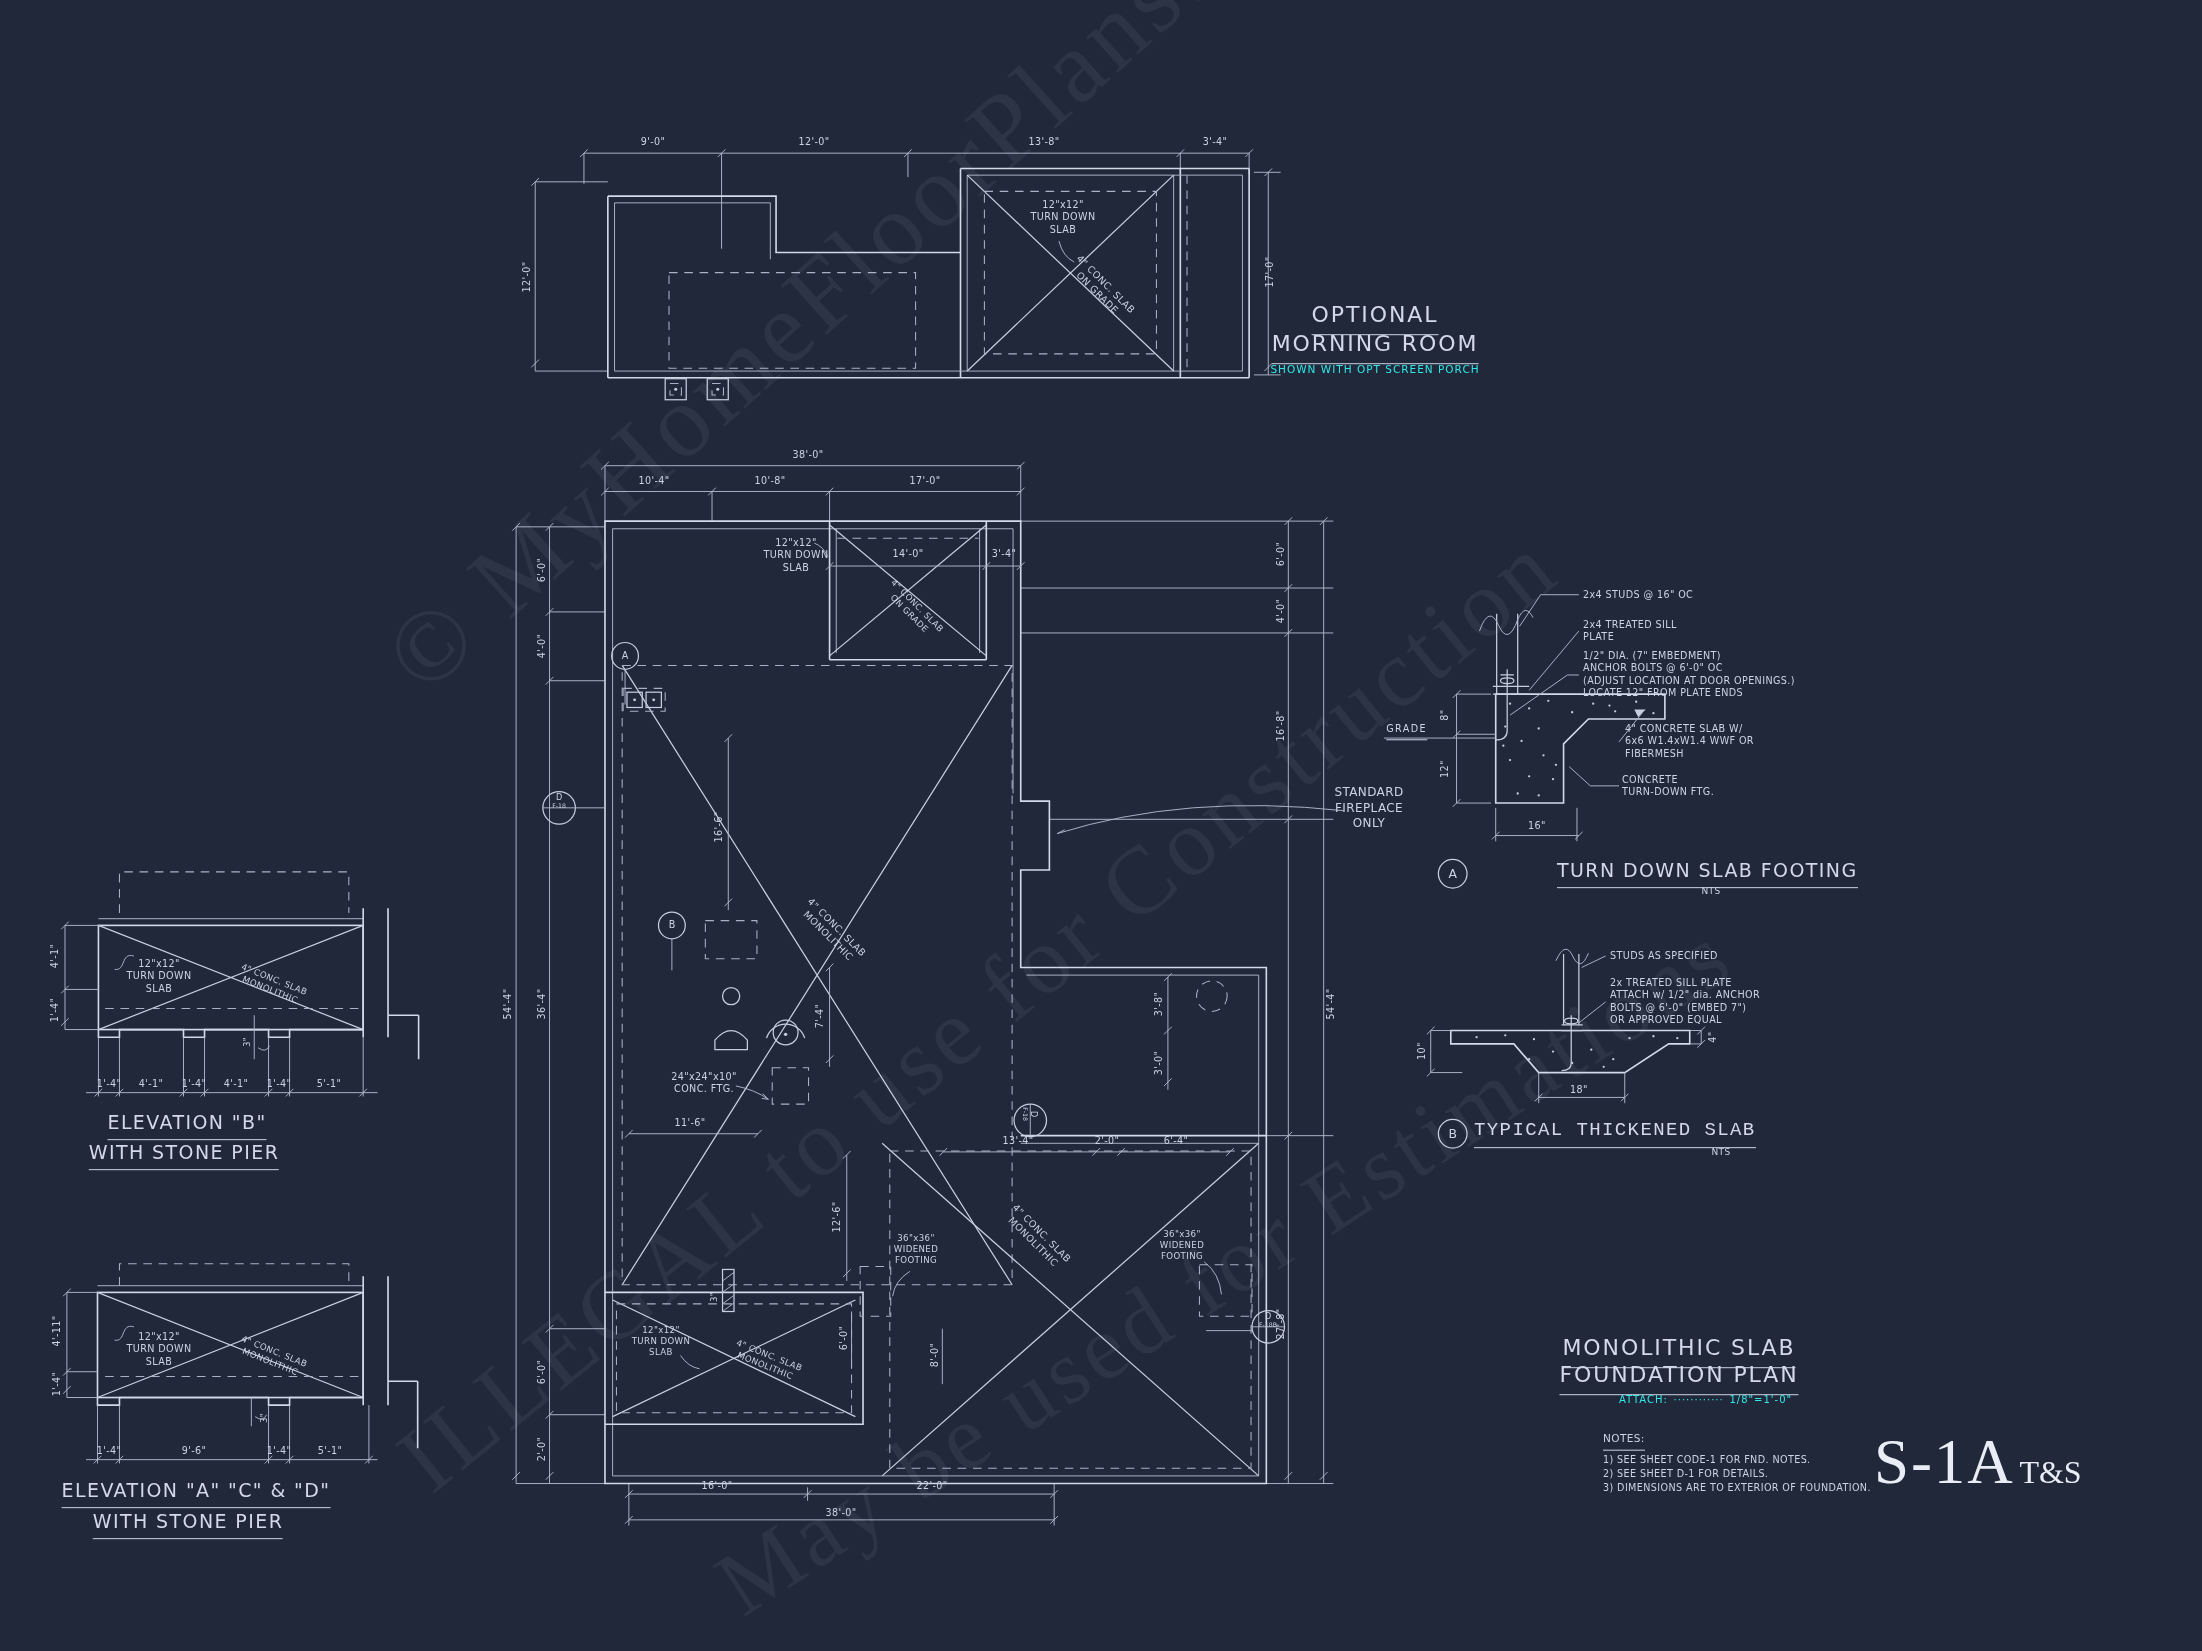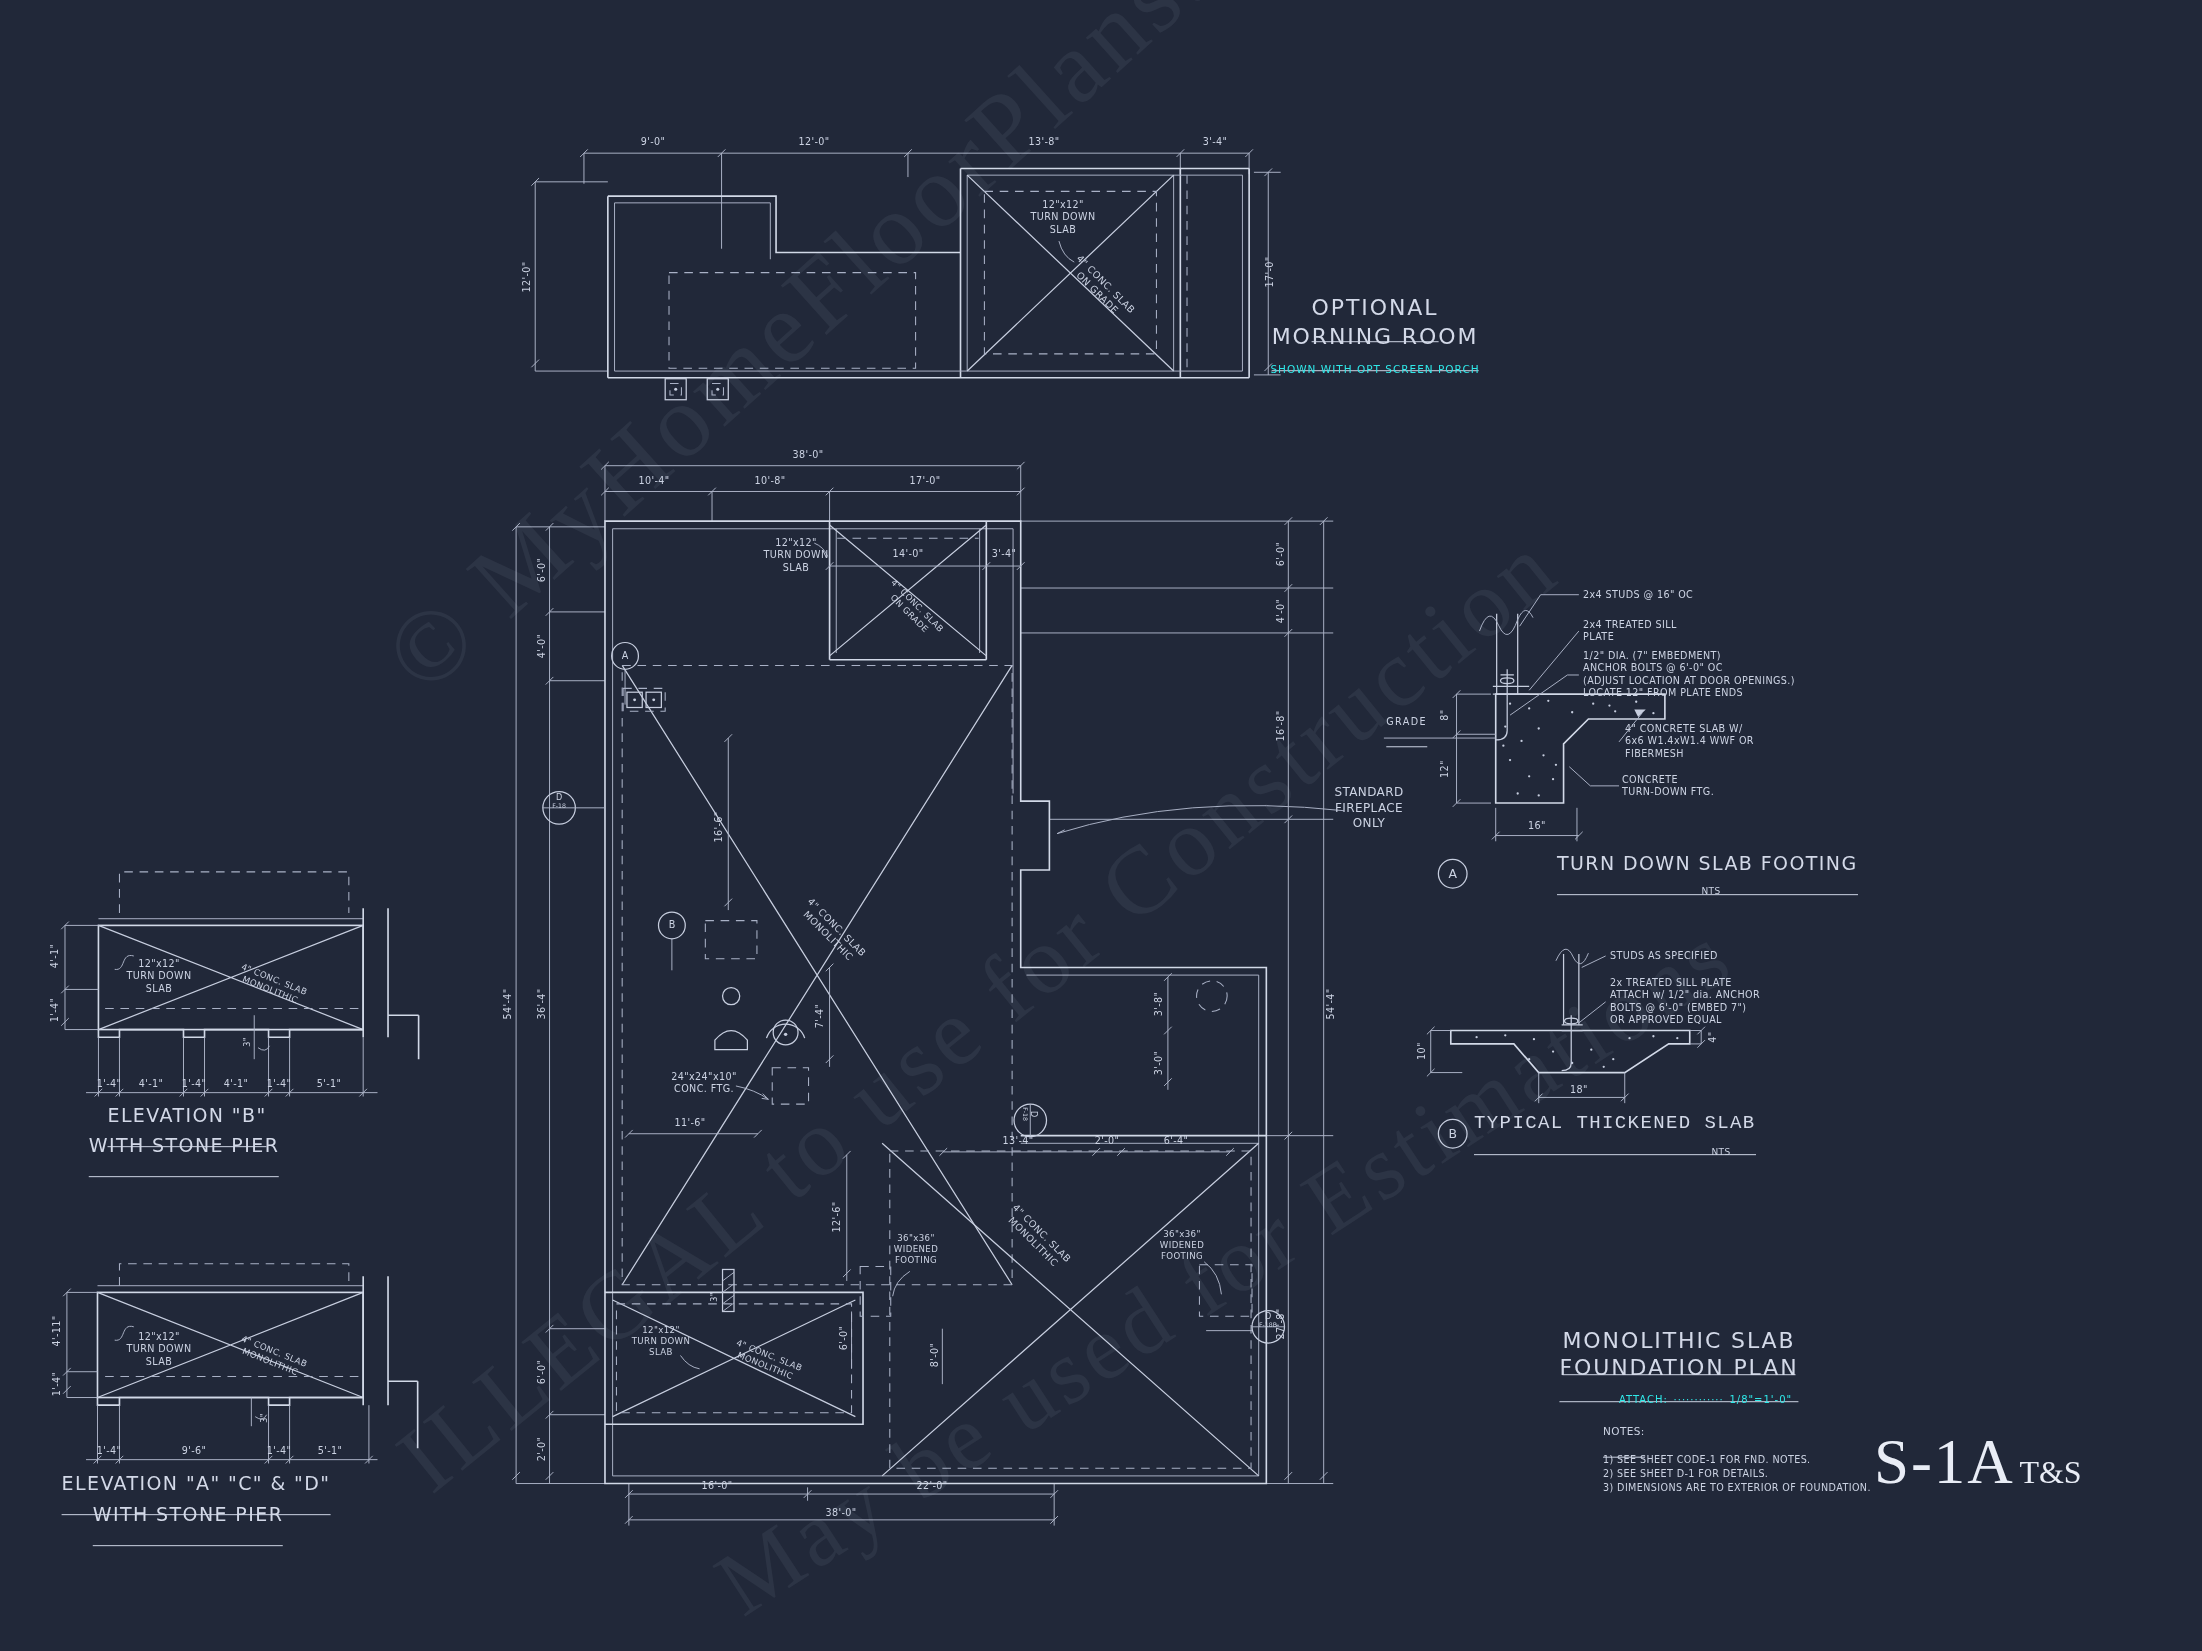--- a/index.html
+++ b/index.html
@@ -11,21 +11,21 @@
   .thin{stroke:#aeb6ca;stroke-width:1;fill:none;}
   .dsh{stroke:#a9b1c6;stroke-width:1.1;fill:none;stroke-dasharray:9 7;}
   .dot{fill:#c7cedf;stroke:none;}
   .t{position:absolute;transform:translate(-50%,-50%);font-size:9.6px;letter-spacing:0.4px;
      white-space:pre-line;text-align:center;line-height:1.3;color:#ccd3e3;}
   .lt{transform:translate(0,-50%);text-align:left;}
   .rt{transform:translate(-100%,-50%);text-align:right;}
   .r90{transform:translate(-50%,-50%) rotate(-90deg);}
   .d45{transform:translate(-50%,-50%) rotate(45deg);}
   .d25{transform:translate(-50%,-50%) rotate(22deg);}
-  .ul{border-bottom:1.4px solid #ccd3e3;padding-bottom:18px;}
+  .ul{border-bottom:1.4px solid #ccd3e3;padding-bottom:4px;}
   .big{font-size:22px;letter-spacing:1.9px;color:#d3d9e8;}
   .sec{font-size:19px;letter-spacing:1.4px;color:#d3d9e8;}
   .cy{color:#2fe9e9;}
   .notebox{position:absolute;left:1498px;top:373px;width:287px;height:71px;border:1.4px solid #c7cedf;
            box-sizing:border-box;padding:6.7px 8.6px;font-size:10px;line-height:1.5;letter-spacing:0.3px;
            white-space:pre-line;}
   .wm{position:absolute;font-family:"Liberation Serif",serif;color:rgba(214,222,240,0.065);
       white-space:nowrap;letter-spacing:4.8px;}
   .sheetnum{position:absolute;left:1874px;top:1426px;display:flex;align-items:baseline;
             font-family:"Liberation Serif",serif;color:#e9edf6;justify-content:center;}

